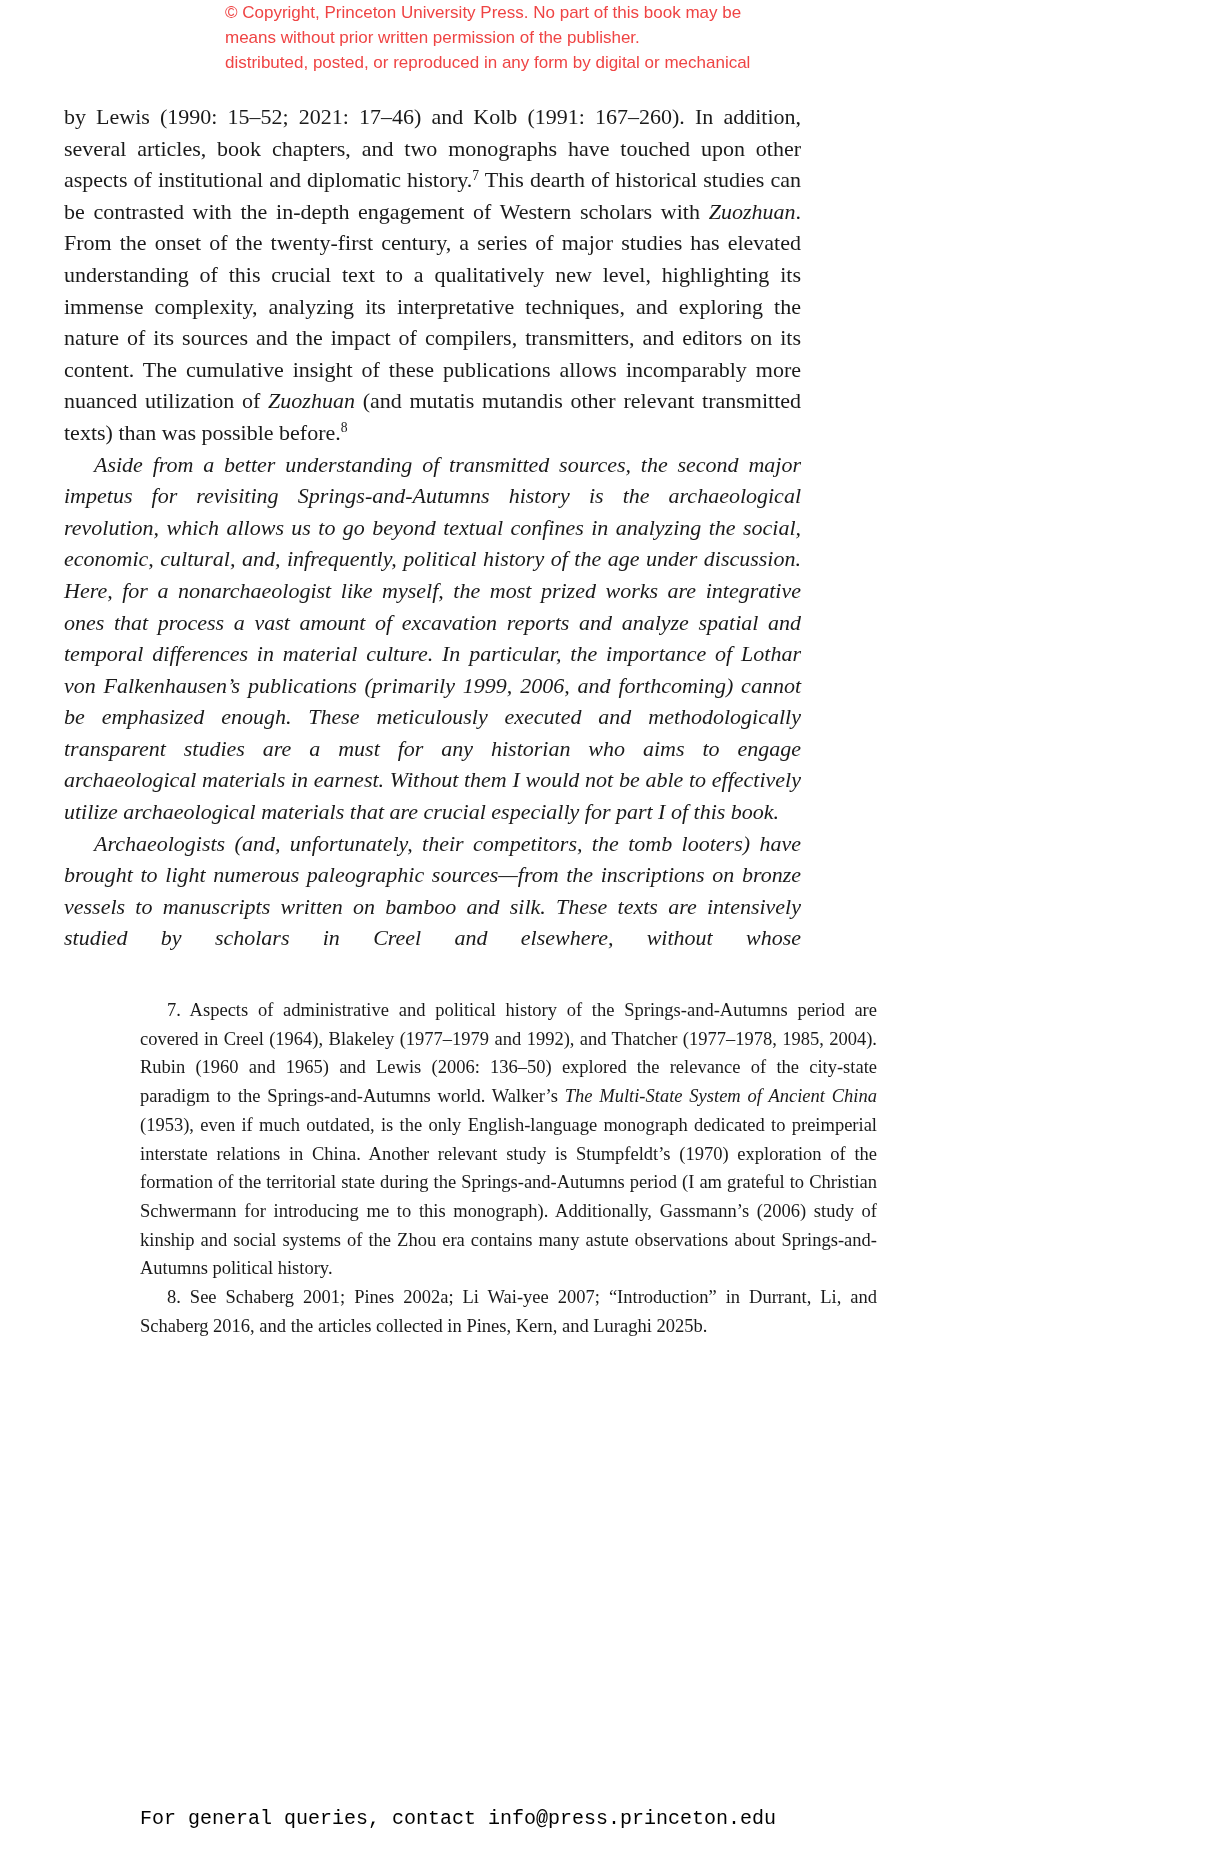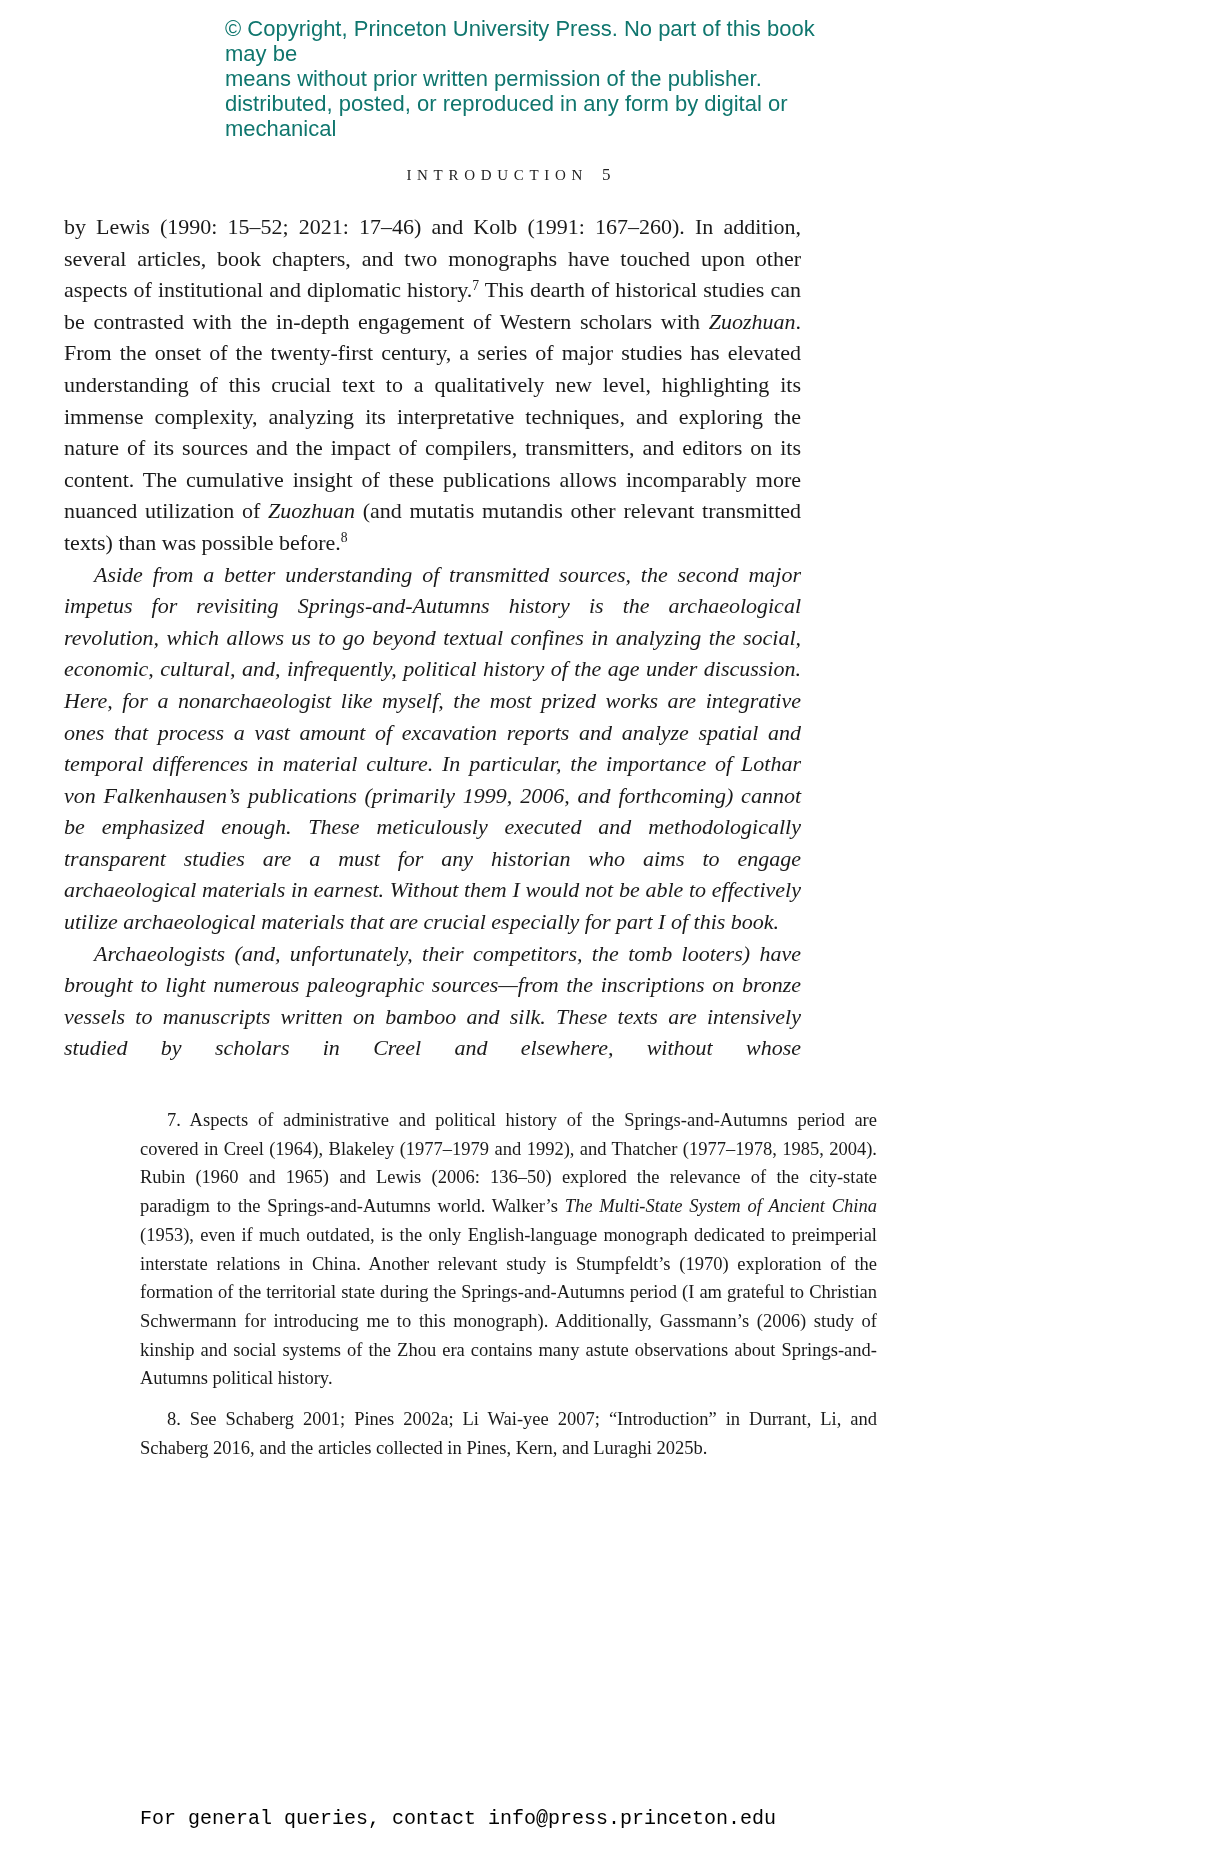--- a/index.html
+++ b/index.html
@@ -8,25 +8,25 @@
     position: relative;
     width: 1225px;
     height: 1850px;
     background: #ffffff;
     color: #1c1c1c;
     font-family: "Liberation Serif", serif;
     overflow: hidden;
   }
   .copyright {
     font-family: "Liberation Sans", sans-serif;
-    font-size: 22px;
+    font-size: 17px;
     line-height: 25px;
-    color: #0f766e;
+    color: #ef4444;
     margin-left: 225px;
-    padding-top: 16px;
+    padding-top: 0;
     width: 620px;
   }
   .running-head {
     margin-left: 140px;
     width: 737px;
     margin-top: 24px;
     text-align: center;
     color: #222222;
   }
   .rh-title {
@@ -59,21 +59,21 @@
   em { font-style: italic; }
   .footnotes {
     margin-left: 140px;
     width: 737px;
     margin-top: 42px;
     font-size: 18.5px;
     line-height: 28.7px;
     text-align: justify;
     color: #1a1a1a;
   }
-  .footnote { text-indent: 27px; margin-top: 12px; }
+  .footnote { text-indent: 27px; }
   .page-footer {
     position: absolute;
     left: 140px;
     width: 737px;
     bottom: 20px;
     text-align: left;
     font-family: Liberation Mono, monospace;
     font-size: 20px;
     color: #000000;
   }
@@ -82,23 +82,20 @@
 <body>
 
 <div class="page">
 
   <div class="copyright">
     <div>© Copyright, Princeton University Press. No part of this book may be</div>
     <div>means without prior written permission of the publisher.</div>
     <div>distributed, posted, or reproduced in any form by digital or mechanical</div>
   </div>
 
-  <div class="running-head">
-    <span class="rh-title">INTRODUCTION</span><span class="rh-num">5</span>
-  </div>
 
   <div class="body-text">
     <p class="para"><span>by Lewis (1990: 15–52; 2021: 17–46) and Kolb (1991: 167–260). In addition, several articles, book chapters, and two monographs have touched upon other aspects of institutional and diplomatic history.</span><sup>7</sup><span> This dearth of historical studies can be contrasted with the in-depth engagement of Western scholars with </span><em>Zuozhuan</em><span>. From the onset of the twenty-first century, a series of major studies has elevated understanding of this crucial text to a qualitatively new level, highlighting its immense complexity, analyzing its interpretative techniques, and exploring the nature of its sources and the impact of compilers, transmitters, and editors on its content. The cumulative insight of these publications allows incomparably more nuanced utilization of </span><em>Zuozhuan</em><span> (and mutatis mutandis other relevant transmitted texts) than was possible before.</span><sup>8</sup></p>
     <p class="para indent">Aside from a better understanding of transmitted sources, the second major impetus for revisiting Springs-and-Autumns history is the archaeological revolution, which allows us to go beyond textual confines in analyzing the social, economic, cultural, and, infrequently, political history of the age under discussion. Here, for a nonarchaeologist like myself, the most prized works are integrative ones that process a vast amount of excavation reports and analyze spatial and temporal differences in material culture. In particular, the importance of Lothar von Falkenhausen’s publications (primarily 1999, 2006, and forthcoming) cannot be emphasized enough. These meticulously executed and methodologically transparent studies are a must for any historian who aims to engage archaeological materials in earnest. Without them I would not be able to effectively utilize archaeological materials that are crucial especially for part I of this book.</p>
     <p class="para indent last">Archaeologists (and, unfortunately, their competitors, the tomb looters) have brought to light numerous paleographic sources—from the inscriptions on bronze vessels to manuscripts written on bamboo and silk. These texts are intensively studied by scholars in Creel and elsewhere, without whose</p>
   </div>
 
   <div class="footnotes">
     <p class="footnote"><span>7. Aspects of administrative and political history of the Springs-and-Autumns period are covered in Creel (1964), Blakeley (1977–1979 and 1992), and Thatcher (1977–1978, 1985, 2004). Rubin (1960 and 1965) and Lewis (2006: 136–50) explored the relevance of the city-state paradigm to the Springs-and-Autumns world. Walker’s </span><em>The Multi-State System of Ancient China</em><span> (1953), even if much outdated, is the only English-language monograph dedicated to preimperial interstate relations in China. Another relevant study is Stumpfeldt’s (1970) exploration of the formation of the territorial state during the Springs-and-Autumns period (I am grateful to Christian Schwermann for introducing me to this monograph). Additionally, Gassmann’s (2006) study of kinship and social systems of the Zhou era contains many astute observations about Springs-and-Autumns political history.</span></p>
     <p class="footnote">8. See Schaberg 2001; Pines 2002a; Li Wai-yee 2007; “Introduction” in Durrant, Li, and Schaberg 2016, and the articles collected in Pines, Kern, and Luraghi 2025b.</p>

